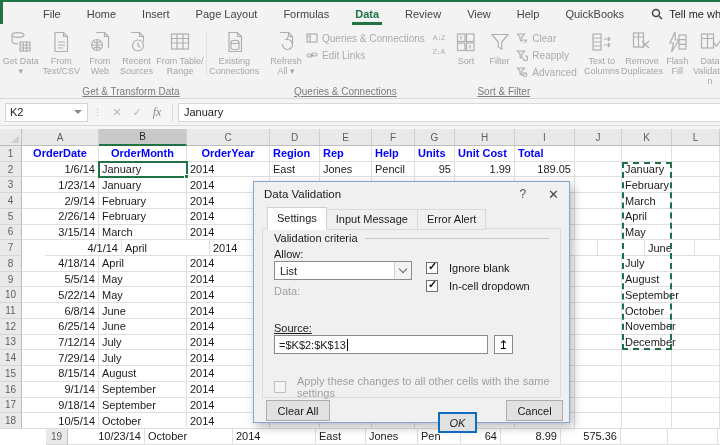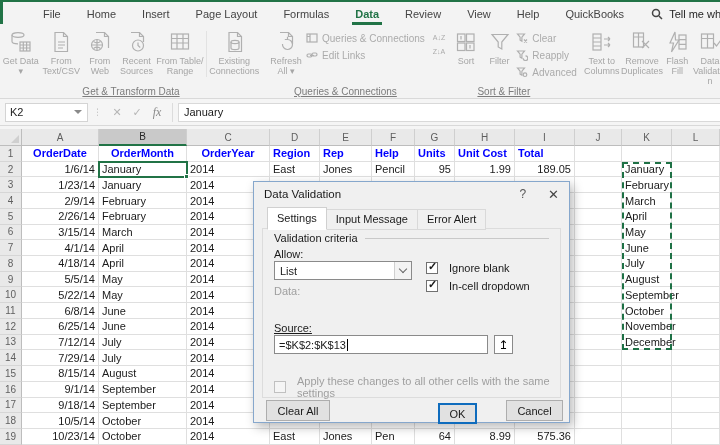--- a/index.html
+++ b/index.html
@@ -457,21 +457,21 @@
           <div class="cell" style="width: 43px; flex: 0 0 43px;"></div>
           <div class="cell r" style="width: 40px; flex: 0 0 40px;"></div>
           <div class="cell r" style="width: 60px; flex: 0 0 60px;"></div>
           <div class="cell r" style="width: 60px; flex: 0 0 60px;"></div>
           <div class="cell" style="width: 47px; flex: 0 0 47px;"></div>
           <div class="cell" style="width: 50px; flex: 0 0 50px;">May</div>
           <div class="cell" style="width: 48px; flex: 0 0 48px;"></div>
         </div>
         <div class="grow" style="height: 15.72px;">
           <div class="gut">7</div>
-          <div class="cell r" style="width: 77px; flex: 0 0 77px;">4/1/14</div>
+          <div class="cell r" style="width: 77px; flex: 0 0 77px; margin-left: 23px;">4/1/14</div>
           <div class="cell" style="width: 88px; flex: 0 0 88px;">April</div>
           <div class="cell" style="width: 83px; flex: 0 0 83px;">2014</div>
           <div class="cell" style="width: 50px; flex: 0 0 50px;"></div>
           <div class="cell" style="width: 52px; flex: 0 0 52px;"></div>
           <div class="cell" style="width: 43px; flex: 0 0 43px;"></div>
           <div class="cell r" style="width: 40px; flex: 0 0 40px;"></div>
           <div class="cell r" style="width: 60px; flex: 0 0 60px;"></div>
           <div class="cell r" style="width: 60px; flex: 0 0 60px;"></div>
           <div class="cell" style="width: 47px; flex: 0 0 47px;"></div>
           <div class="cell" style="width: 50px; flex: 0 0 50px;">June</div>
@@ -635,21 +635,21 @@
           <div class="cell" style="width: 50px; flex: 0 0 50px;"></div>
           <div class="cell" style="width: 52px; flex: 0 0 52px;"></div>
           <div class="cell" style="width: 43px; flex: 0 0 43px;"></div>
           <div class="cell r" style="width: 40px; flex: 0 0 40px;"></div>
           <div class="cell r" style="width: 60px; flex: 0 0 60px;"></div>
           <div class="cell r" style="width: 60px; flex: 0 0 60px;"></div>
           <div class="cell" style="width: 47px; flex: 0 0 47px;"></div>
           <div class="cell" style="width: 50px; flex: 0 0 50px;"></div>
           <div class="cell" style="width: 48px; flex: 0 0 48px;"></div>
         </div>
-        <div class="grow" style="height: 15.72px;">
+        <div class="grow" style="height: 15.72px; padding-left: 46px;">
           <div class="gut">19</div>
           <div class="cell r" style="width: 77px; flex: 0 0 77px;">10/23/14</div>
           <div class="cell" style="width: 88px; flex: 0 0 88px;">October</div>
           <div class="cell" style="width: 83px; flex: 0 0 83px;">2014</div>
           <div class="cell" style="width: 50px; flex: 0 0 50px;">East</div>
           <div class="cell" style="width: 52px; flex: 0 0 52px;">Jones</div>
           <div class="cell" style="width: 43px; flex: 0 0 43px;">Pen</div>
           <div class="cell r" style="width: 40px; flex: 0 0 40px;">64</div>
           <div class="cell r" style="width: 60px; flex: 0 0 60px;">8.99</div>
           <div class="cell r" style="width: 60px; flex: 0 0 60px;">575.36</div>
@@ -698,16 +698,16 @@
       <span class="caret"></span>
     </div>
     <div class="rangebtn" style="left:240px; top:153px;">
       <span>↥</span>
     </div>
     <div class="cbrow dis" style="left:20px; top:193px;">
       <span class="cbox gray"></span>
       <span class="dis">Apply these changes to all other cells with the same settings</span>
     </div>
     <div class="dbtn" style="left:12px; top:218px; width:64px;">Clear All</div>
-    <div class="dbtn primary" style="left:184px; top:221px; width:39px;">OK</div>
+    <div class="dbtn primary" style="left:184px; top:230px; width:39px;font-style:italic;">OK</div>
     <div class="dbtn" style="left:252px; top:218px; width:57px;">Cancel</div>
   </div>
 </div>
 
 </body></html>

